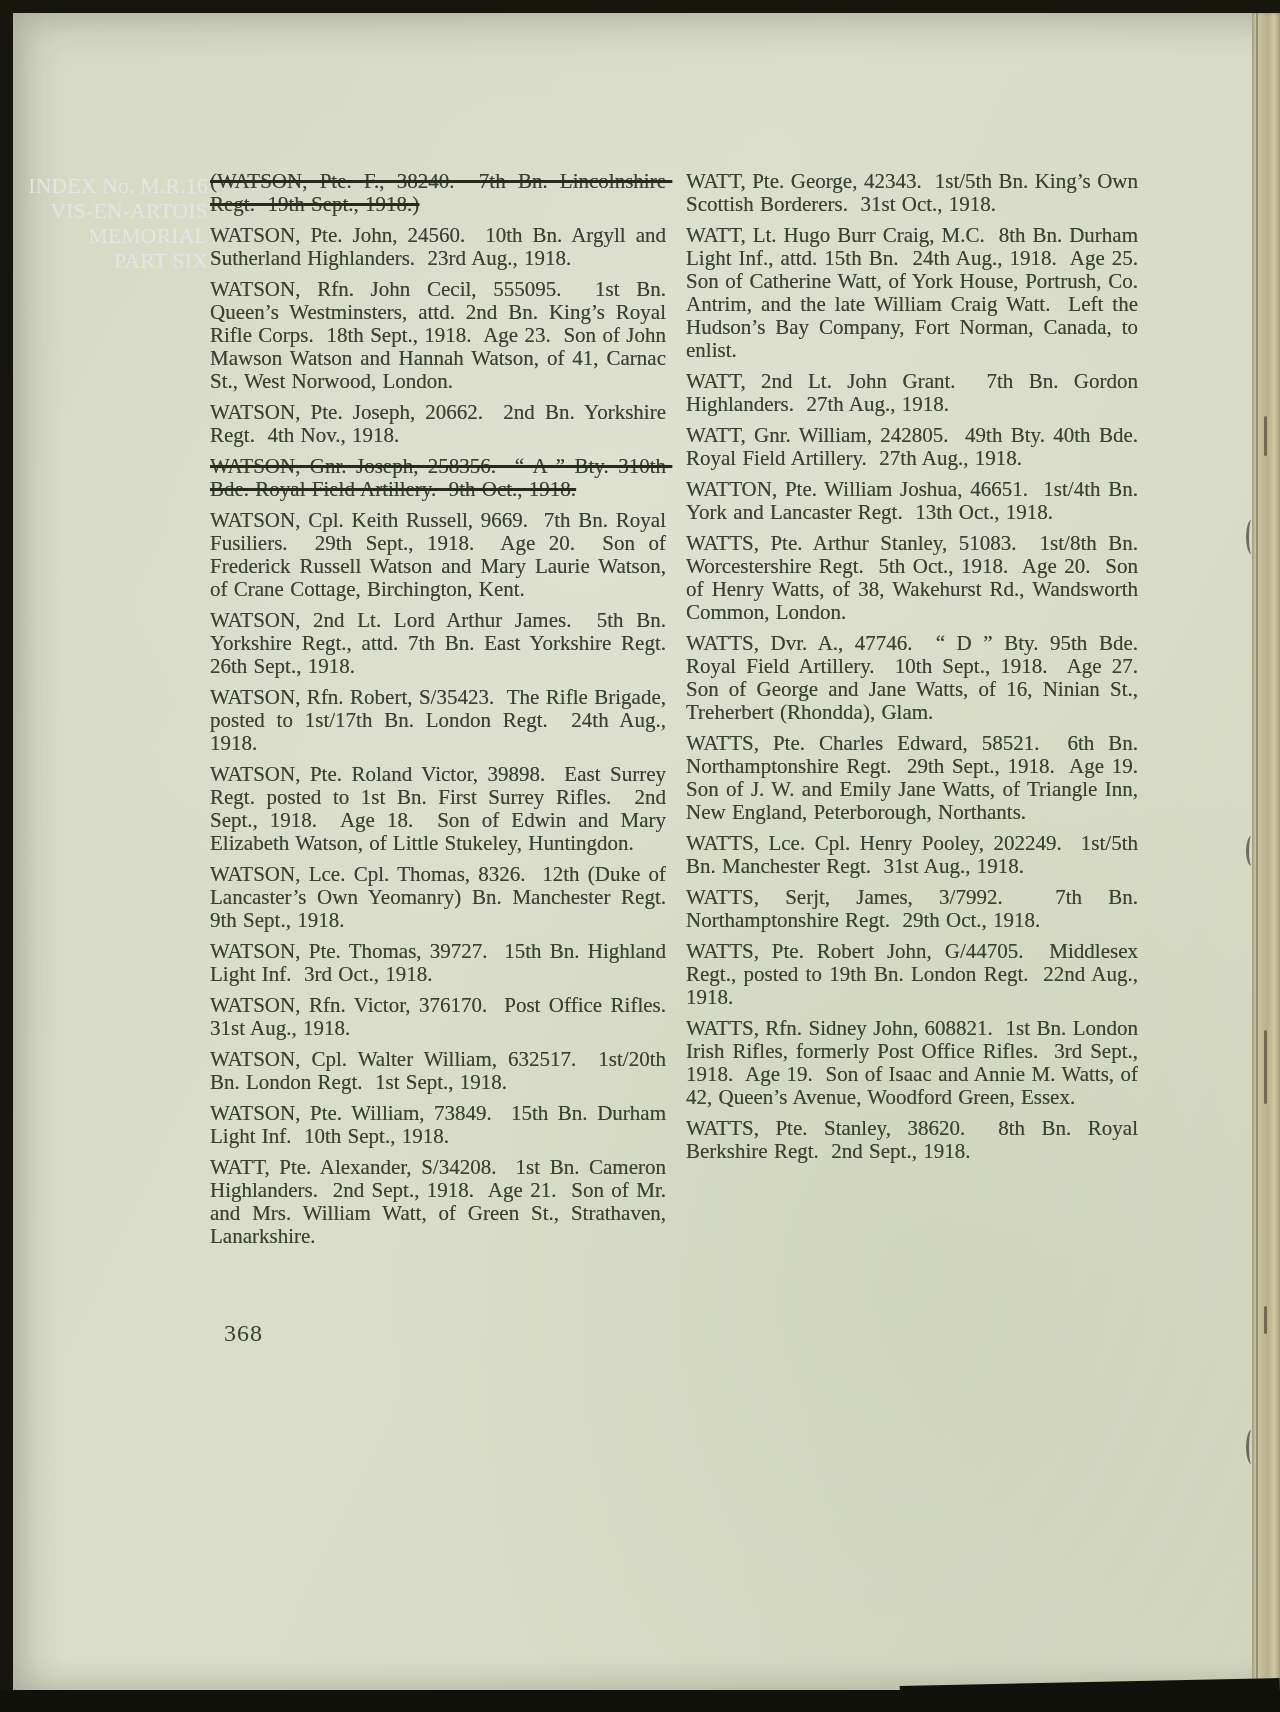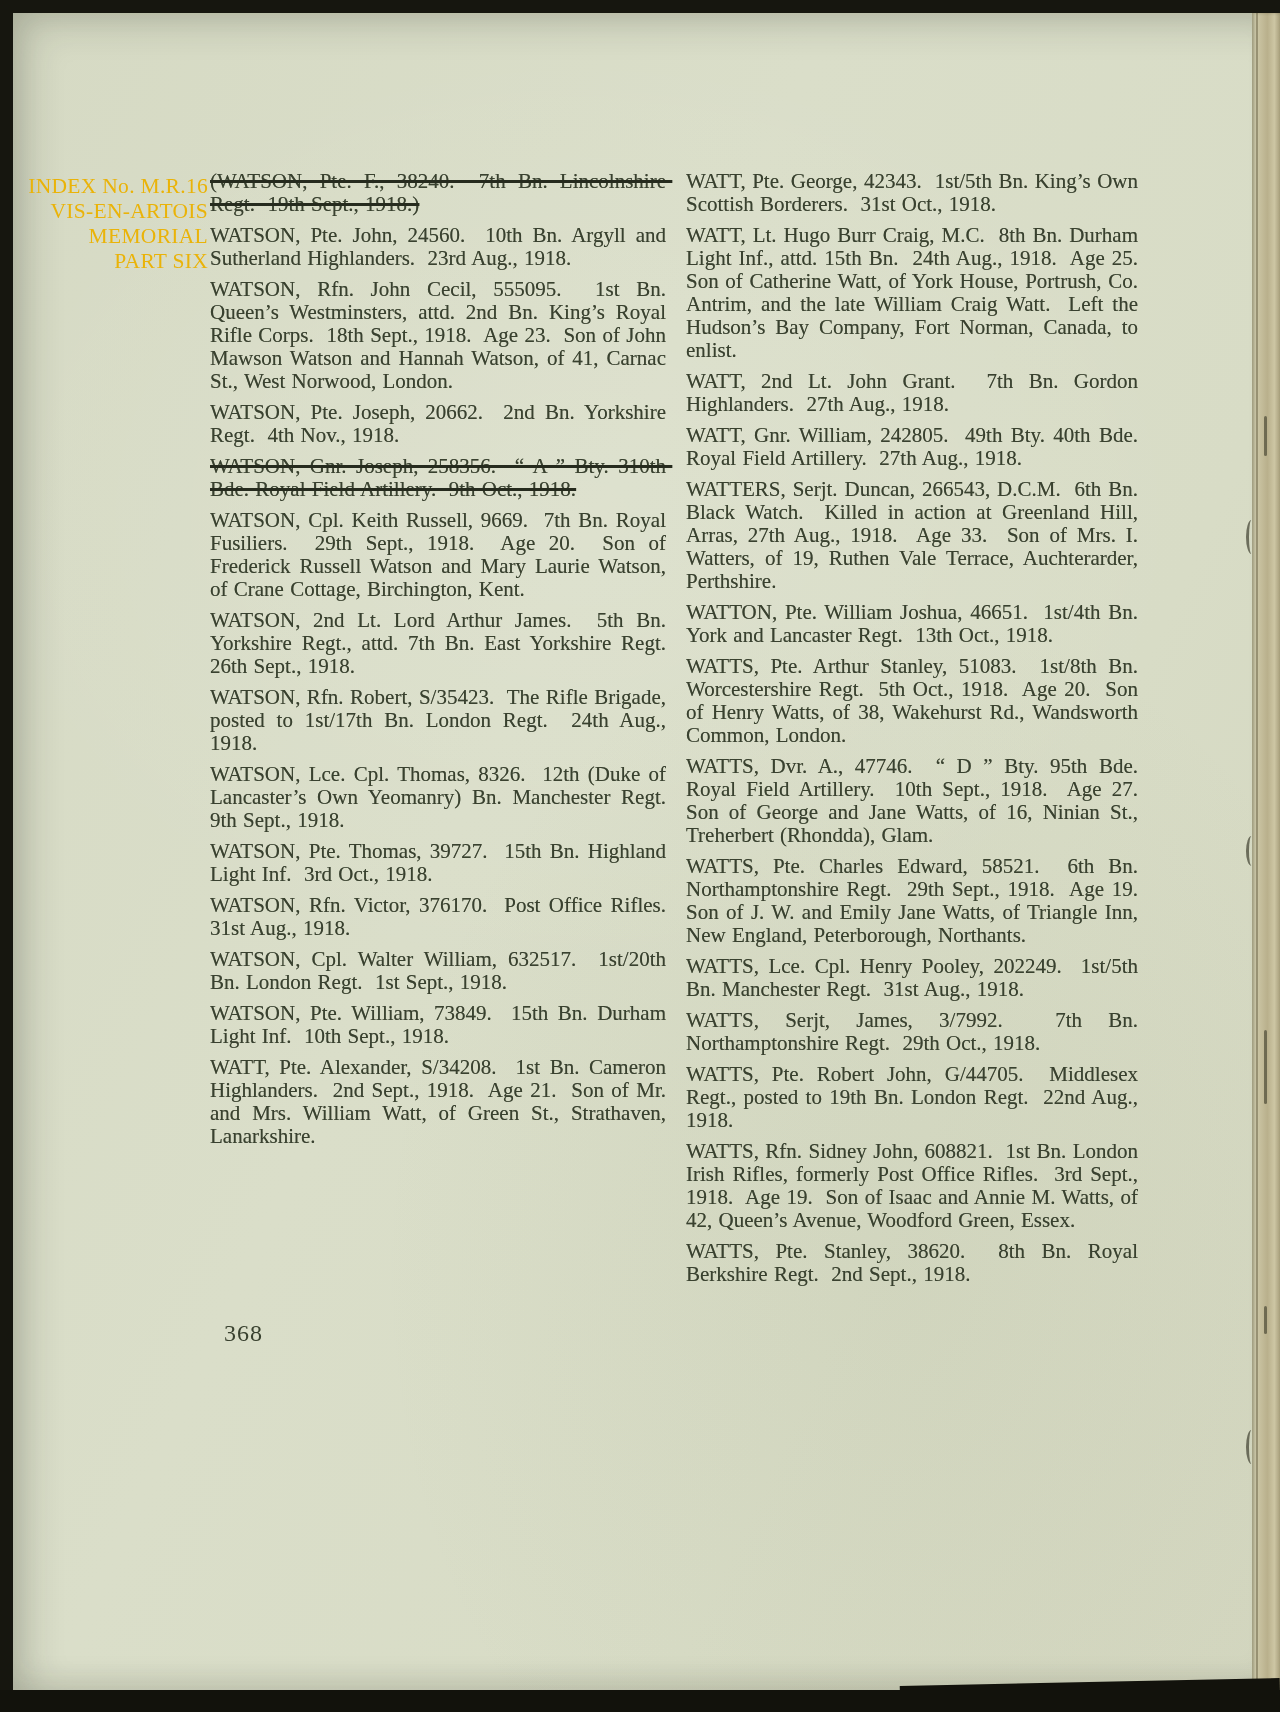--- a/index.html
+++ b/index.html
@@ -25,21 +25,21 @@
   }
   .edge-line{position:absolute;left:1256px;top:13px;width:2px;height:1678px;background:rgba(90,85,55,0.45);}
   
   .edge-mark{position:absolute;border-left:3px solid rgba(50,50,35,0.65);border-radius:50% 0 0 50%;width:8px;}
   .edge-dash{position:absolute;width:3px;background:rgba(45,45,30,0.55);border-radius:2px;}
   .bottom-band{position:absolute;left:0;top:1690px;width:1280px;height:22px;background:#12120c;}
   .bottom-slant{position:absolute;left:900px;top:1682px;width:380px;height:30px;background:#12120c;transform:rotate(-1.2deg);}
   .header-block{
     position:absolute;left:14px;top:174px;width:194px;
     text-align:right;font-size:21.5px;line-height:25px;letter-spacing:0.3px;
-    color:#eab308;
+    color:#e5e5e5;
   }
   .col{position:absolute;top:170px;color:#39412f;}
   .col-left{left:210px;width:456px;font-family:Liberation Serif, serif;}
   .col-right{left:686px;width:452px;}
   .entry{
     font-size:21px;line-height:23px;margin:0 0 8px 0;
     text-align:justify;white-space:pre-wrap;word-spacing:1px;
     color:#39412f;
     text-shadow:0 0 0.4px rgba(57,65,47,0.55);
   }
@@ -75,34 +75,34 @@
 
 <div class="col col-left">
   <p class="entry struck">(WATSON, Pte. F., 38240.  7th Bn. Lincolnshire Regt.  19th Sept., 1918.)</p>
   <p class="entry">WATSON, Pte. John, 24560.  10th Bn. Argyll and Sutherland Highlanders.  23rd Aug., 1918.</p>
   <p class="entry">WATSON, Rfn. John Cecil, 555095.  1st Bn. Queen’s Westminsters, attd. 2nd Bn. King’s Royal Rifle Corps.  18th Sept., 1918.  Age 23.  Son of John Mawson Watson and Hannah Watson, of 41, Carnac St., West Norwood, London.</p>
   <p class="entry">WATSON, Pte. Joseph, 20662.  2nd Bn. Yorkshire Regt.  4th Nov., 1918.</p>
   <p class="entry struck">WATSON, Gnr. Joseph, 258356.  “ A ” Bty. 310th Bde. Royal Field Artillery.  9th Oct., 1918.</p>
   <p class="entry">WATSON, Cpl. Keith Russell, 9669.  7th Bn. Royal Fusiliers.  29th Sept., 1918.  Age 20.  Son of Frederick Russell Watson and Mary Laurie Watson, of Crane Cottage, Birchington, Kent.</p>
   <p class="entry">WATSON, 2nd Lt. Lord Arthur James.  5th Bn. Yorkshire Regt., attd. 7th Bn. East Yorkshire Regt.  26th Sept., 1918.</p>
   <p class="entry">WATSON, Rfn. Robert, S/35423.  The Rifle Brigade, posted to 1st/17th Bn. London Regt.  24th Aug., 1918.</p>
+  <p class="entry">WATSON, Pte. Roland Victor, 39898.  East Surrey Regt. posted to 1st Bn. First Surrey Rifles.  2nd Sept., 1918.  Age 18.  Son of Edwin and Mary Elizabeth Watson, of Little Stukeley, Huntingdon.</p>
   <p class="entry">WATSON, Lce. Cpl. Thomas, 8326.  12th (Duke of Lancaster’s Own Yeomanry) Bn. Manchester Regt.  9th Sept., 1918.</p>
   <p class="entry">WATSON, Pte. Thomas, 39727.  15th Bn. Highland Light Inf.  3rd Oct., 1918.</p>
   <p class="entry">WATSON, Rfn. Victor, 376170.  Post Office Rifles.  31st Aug., 1918.</p>
   <p class="entry">WATSON, Cpl. Walter William, 632517.  1st/20th Bn. London Regt.  1st Sept., 1918.</p>
   <p class="entry">WATSON, Pte. William, 73849.  15th Bn. Durham Light Inf.  10th Sept., 1918.</p>
   <p class="entry">WATT, Pte. Alexander, S/34208.  1st Bn. Cameron Highlanders.  2nd Sept., 1918.  Age 21.  Son of Mr. and Mrs. William Watt, of Green St., Strathaven, Lanarkshire.</p>
 </div>
 
 <div class="col col-right">
   <p class="entry">WATT, Pte. George, 42343.  1st/5th Bn. King’s Own Scottish Borderers.  31st Oct., 1918.</p>
   <p class="entry">WATT, Lt. Hugo Burr Craig, M.C.  8th Bn. Durham Light Inf., attd. 15th Bn.  24th Aug., 1918.  Age 25.  Son of Catherine Watt, of York House, Portrush, Co. Antrim, and the late William Craig Watt.  Left the Hudson’s Bay Company, Fort Norman, Canada, to enlist.</p>
   <p class="entry">WATT, 2nd Lt. John Grant.  7th Bn. Gordon Highlanders.  27th Aug., 1918.</p>
   <p class="entry">WATT, Gnr. William, 242805.  49th Bty. 40th Bde.  Royal Field Artillery.  27th Aug., 1918.</p>
-  <p class="entry">WATTERS, Serjt. Duncan, 266543, D.C.M.  6th Bn. Black Watch.  Killed in action at Greenland Hill, Arras, 27th Aug., 1918.  Age 33.  Son of Mrs. I. Watters, of 19, Ruthen Vale Terrace, Auchterarder, Perthshire.</p>
   <p class="entry">WATTON, Pte. William Joshua, 46651.  1st/4th Bn. York and Lancaster Regt.  13th Oct., 1918.</p>
   <p class="entry">WATTS, Pte. Arthur Stanley, 51083.  1st/8th Bn. Worcestershire Regt.  5th Oct., 1918.  Age 20.  Son of Henry Watts, of 38, Wakehurst Rd., Wandsworth Common, London.</p>
   <p class="entry">WATTS, Dvr. A., 47746.  “ D ” Bty. 95th Bde. Royal Field Artillery.  10th Sept., 1918.  Age 27.  Son of George and Jane Watts, of 16, Ninian St., Treherbert (Rhondda), Glam.</p>
   <p class="entry">WATTS, Pte. Charles Edward, 58521.  6th Bn. Northamptonshire Regt.  29th Sept., 1918.  Age 19.  Son of J. W. and Emily Jane Watts, of Triangle Inn, New England, Peterborough, Northants.</p>
   <p class="entry">WATTS, Lce. Cpl. Henry Pooley, 202249.  1st/5th Bn. Manchester Regt.  31st Aug., 1918.</p>
   <p class="entry">WATTS, Serjt, James, 3/7992.  7th Bn. Northamptonshire Regt.  29th Oct., 1918.</p>
   <p class="entry">WATTS, Pte. Robert John, G/44705.  Middlesex Regt., posted to 19th Bn. London Regt.  22nd Aug., 1918.</p>
   <p class="entry">WATTS, Rfn. Sidney John, 608821.  1st Bn. London Irish Rifles, formerly Post Office Rifles.  3rd Sept., 1918.  Age 19.  Son of Isaac and Annie M. Watts, of 42, Queen’s Avenue, Woodford Green, Essex.</p>
   <p class="entry">WATTS, Pte. Stanley, 38620.  8th Bn. Royal Berkshire Regt.  2nd Sept., 1918.</p>
 </div>

